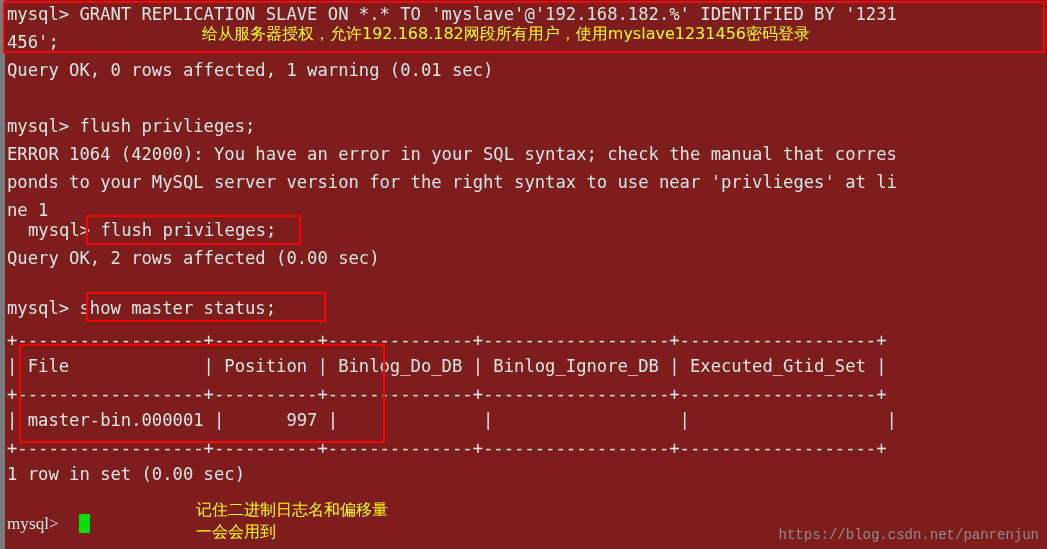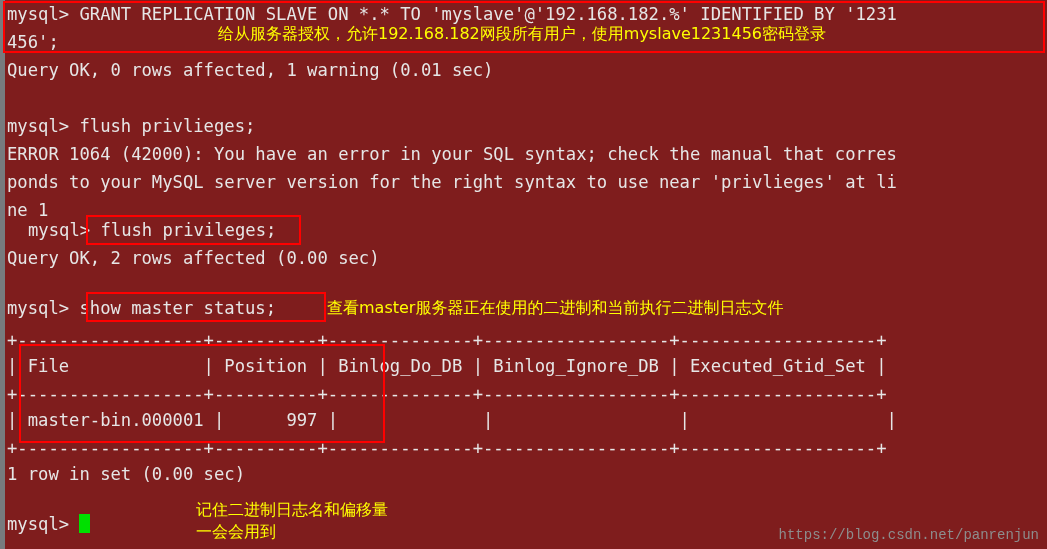--- a/index.html
+++ b/index.html
@@ -85,35 +85,34 @@
       <div class="term-line" style="top: 200px;">ne 1</div>
       <div class="term-line" style="top: 220px; margin-left: 21px;">mysql&gt; flush privileges;</div>
       <div class="term-line" style="top: 248px;">Query OK, 2 rows affected (0.00 sec)</div>
       <div class="term-line" style="top: 298px;">mysql&gt; show master status;</div>
       <div class="term-line" style="top: 330px;">+------------------+----------+--------------+------------------+-------------------+</div>
       <div class="term-line" style="top: 356px;">| File             | Position | Binlog_Do_DB | Binlog_Ignore_DB | Executed_Gtid_Set |</div>
       <div class="term-line" style="top: 384px;">+------------------+----------+--------------+------------------+-------------------+</div>
       <div class="term-line" style="top: 410px;">| master-bin.000001 |      997 |              |                  |                   |</div>
       <div class="term-line" style="top: 438px;">+------------------+----------+--------------+------------------+-------------------+</div>
       <div class="term-line" style="top: 464px;">1 row in set (0.00 sec)</div>
-      <div class="term-line" style="top: 514px;">mysql&gt;</div>
+      <div class="term-line" style="top: 514px; font-family: Liberation Serif, serif;">mysql&gt;</div>
     </div>
 
   <div id="boxes">
       <div class="redbox" style="left: 3px; top: 1px; width: 1042px; height: 52px;"></div>
       <div class="redbox" style="left: 86px; top: 215px; width: 215px; height: 30px;"></div>
       <div class="redbox" style="left: 86px; top: 292px; width: 240px; height: 30px;"></div>
       <div class="redbox" style="left: 19px; top: 344px; width: 366px; height: 99px;"></div>
     </div>
 
-  <div class="note" style="left:202px; top:24px;margin-left:16px;">给从服务器授权，允许192.168.182网段所有用户，使用myslave1231456密码登录</div>
+  <div class="note" style="left:202px; top:24px;">给从服务器授权，允许192.168.182网段所有用户，使用myslave1231456密码登录</div>
 
 
 
-  <div class="note" style="left:327px; top:298px;">查看master服务器正在使用的二进制和当前执行二进制日志文件</div>
 
   <div class="note" style="left:196px; top:500px;">记住二进制日志名和偏移量</div>
 
   <div class="note" style="left:196px; top:522px;">一会会用到</div>
 
   <div id="cursor" style="left: 79px; top: 514px;"></div>
 
   <div id="watermark">https://blog.csdn.net/panrenjun</div>
 
 </div>

